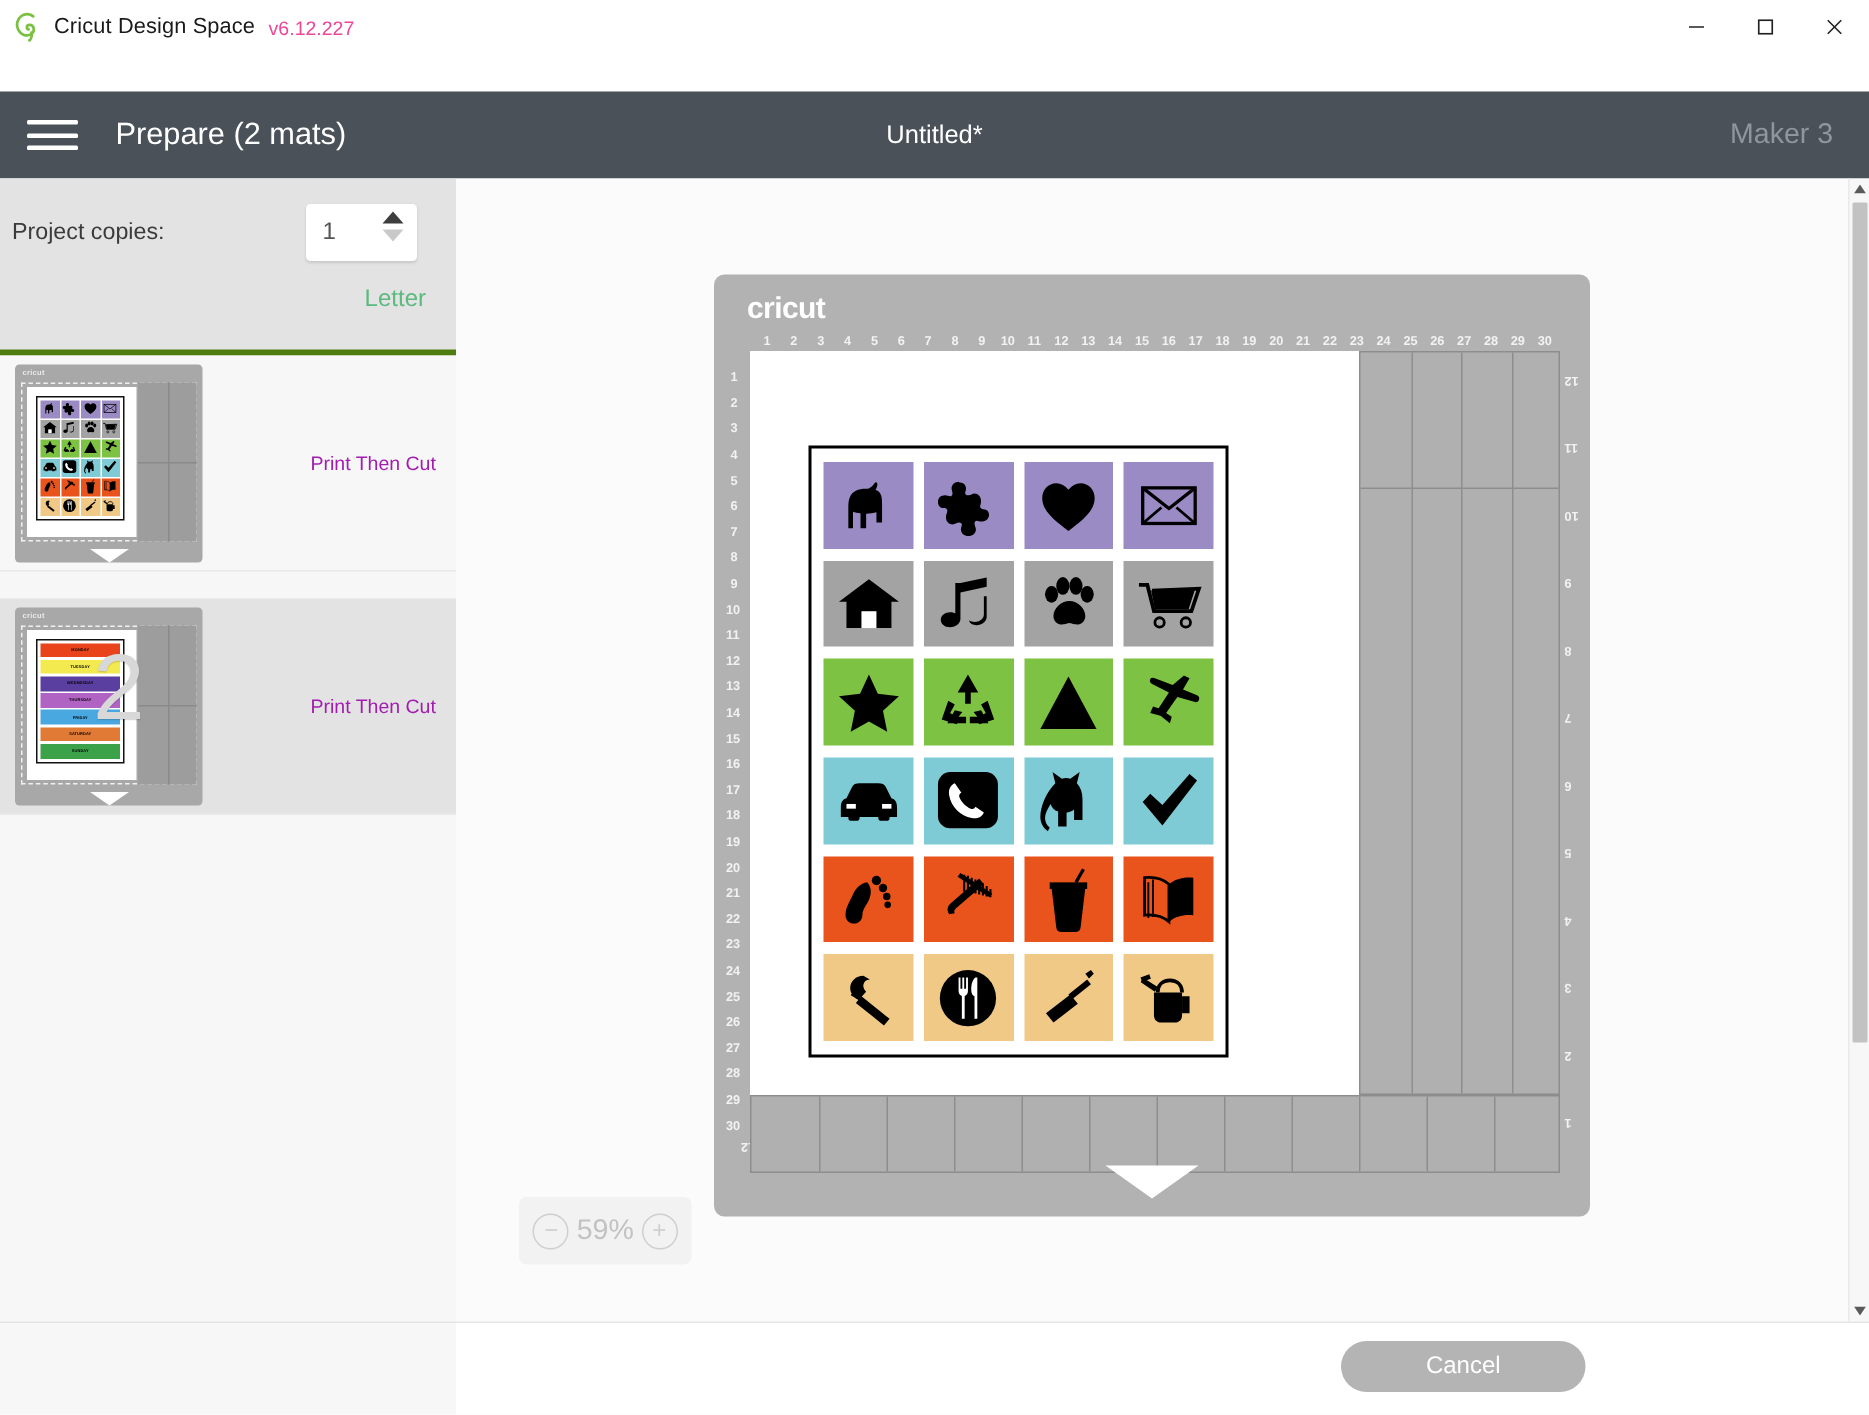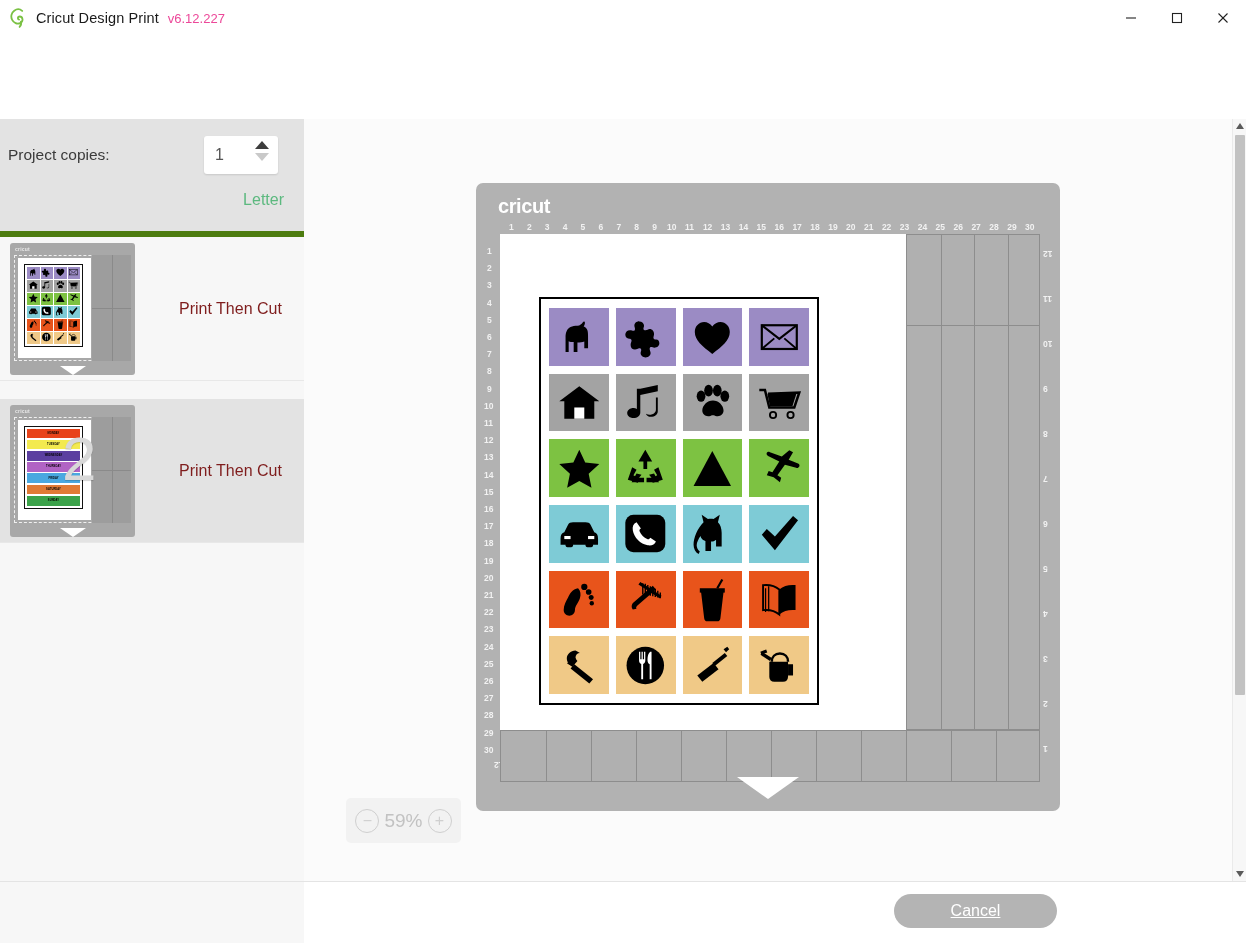--- a/index.html
+++ b/index.html
@@ -57,21 +57,21 @@
     position: absolute; right: 24px; color: #8e969e; font-size: 19px;
   }
 
   
   .leftpanel {
     position: absolute; top: 119px; left: 0; width: 304px; height: 762px;
     background: #f7f7f7; overflow: hidden;
   }
   .copies-row {
     height: 118px; background: #e3e3e3; position: relative;
-    border-bottom: 6px solid #4d7c0f;
+    border-bottom: 4px solid #4d7c0f;
   }
   .copies-label {
     position: absolute; left: 8px; top: 27px; font-size: 15.5px; color: #3b3b3b;
   }
   .stepper {
     position: absolute; left: 204px; top: 17px; width: 74px; height: 38px;
     background: #fff; border-radius: 3px; display: flex; align-items: center;
     box-shadow: 0 1px 2px rgba(0,0,0,.12);
   }
   .stepper-value { margin-left: 11px; font-size: 16px; color: #555; }
@@ -125,21 +125,21 @@
   .thumb-grid-right::after { top: 0; bottom: 0; left: 50%; width: 1px; }
   .thumb-arrow {
     position: absolute; left: 50%; bottom: 0px; transform: translateX(-50%);
     width: 0; height: 0; border-left: 13px solid transparent; border-right: 13px solid transparent;
     border-top: 9px solid #fff;
   }
   .mat-number {
     position: absolute; left: 52px; top: 18px; font-size: 62px; color: #d8d8d8;
     font-weight: 300; text-shadow: 0 1px 1px rgba(0,0,0,.18); pointer-events: none;
   }
-  .mat-label { margin-left: 44px; font-size: 16px; color: #7f1d1d; }
+  .mat-label { margin-left: 72px; font-size: 13px; color: #a21caf; }
 
   
   .settings { padding: 14px 0 0 8px; }
   .set-label { font-size: 13.5px; color: #4a4a4a; margin-bottom: 9px; }
   .select-box {
     width: 170px; height: 36px; border: 1px solid #ececec; border-radius: 3px;
     background: #fbfbfb; display: flex; align-items: center; position: relative;
     margin-bottom: 22px;
   }
   .select-val { margin-left: 11px; font-size: 15px; color: #bdbdbd; }
@@ -242,36 +242,36 @@
   
   .footer {
     position: absolute; top: 881px; left: 0; width: 1246px; height: 62px;
     background: #fff; border-top: 1px solid #e4e4e4;
   }
   .footer-left-pad {
     position: absolute; left: 0; top: 0; width: 304px; height: 62px; background: #f7f7f7;
   }
   .btn {
     position: absolute; top: 12px; height: 34px; border-radius: 17px; border: none;
-    font-size: 16px; color: #fff; cursor: pointer; font-family: "Liberation Sans", sans-serif; text-decoration: underline;
+    font-size: 16px; color: #fff; cursor: pointer; font-family: "Liberation Sans", sans-serif;
   }
   .btn-cancel { right: 189px; width: 163px; background: #b4b4b4; }
   .btn-continue { right: 0px; margin-right: 24px; width: 166px; background: #35a477; }
 </style>
 </head>
 <body>
 
 <div class="app">
 
   <div class="titlebar">
     <svg class="app-logo" viewBox="0 0 24 26">
       <path d="M17 4.5C14.5 2.2 10.5 2 7.5 4.2 4 6.7 3 11.6 5 15.3c1.9 3.6 6 5.3 9.3 3.9 2.2-1 3.4-3.2 3-5.2-.3-1.6-1.6-2.8-3.1-2.8-1.3 0-2.3.9-2.3 2 0 .9.6 1.6 1.4 1.7" fill="none" stroke="#7ac143" stroke-width="2.2" stroke-linecap="round"></path>
       <path d="M15.5 17.5c.6 2.4 0 4.8-1.6 6.2" fill="none" stroke="#7ac143" stroke-width="2.2" stroke-linecap="round"></path>
     </svg>
-    <span class="app-title">Cricut Design Print</span>
+    <span class="app-title">Cricut Design Space</span>
     <span class="app-version">v6.12.227</span>
     <div class="win-controls">
       <div class="win-btn">
         <svg width="12" height="12" viewBox="0 0 12 12">
           <line x1="1" y1="6" x2="11" y2="6" stroke="#222" stroke-width="1.1"></line>
         </svg>
       </div>
       <div class="win-btn">
         <svg width="12" height="12" viewBox="0 0 12 12">
           <rect x="1.5" y="1.5" width="9" height="9" fill="none" stroke="#222" stroke-width="1.1"></rect>
@@ -280,20 +280,30 @@
       <div class="win-btn close">
         <svg width="12" height="12" viewBox="0 0 12 12">
           <line x1="1.5" y1="1.5" x2="10.5" y2="10.5" stroke="#222" stroke-width="1.1"></line>
           <line x1="10.5" y1="1.5" x2="1.5" y2="10.5" stroke="#222" stroke-width="1.1"></line>
         </svg>
       </div>
     </div>
   </div>
 
 
+  <div class="appheader">
+    <div class="hamburger">
+      <span></span>
+        <span></span>
+        <span></span>
+    </div>
+    <div class="prepare-title">Prepare (2 mats)</div>
+    <div class="doc-title">Untitled*</div>
+    <div class="machine-name">Maker 3</div>
+  </div>
 
   <div class="leftpanel">
 
     <div class="copies-row">
       <div class="copies-label">Project copies:</div>
       <div class="stepper">
         <span class="stepper-value">1</span>
         <div class="stepper-arrows">
           <div class="arr-up"></div>
           <div class="arr-dn"></div>

